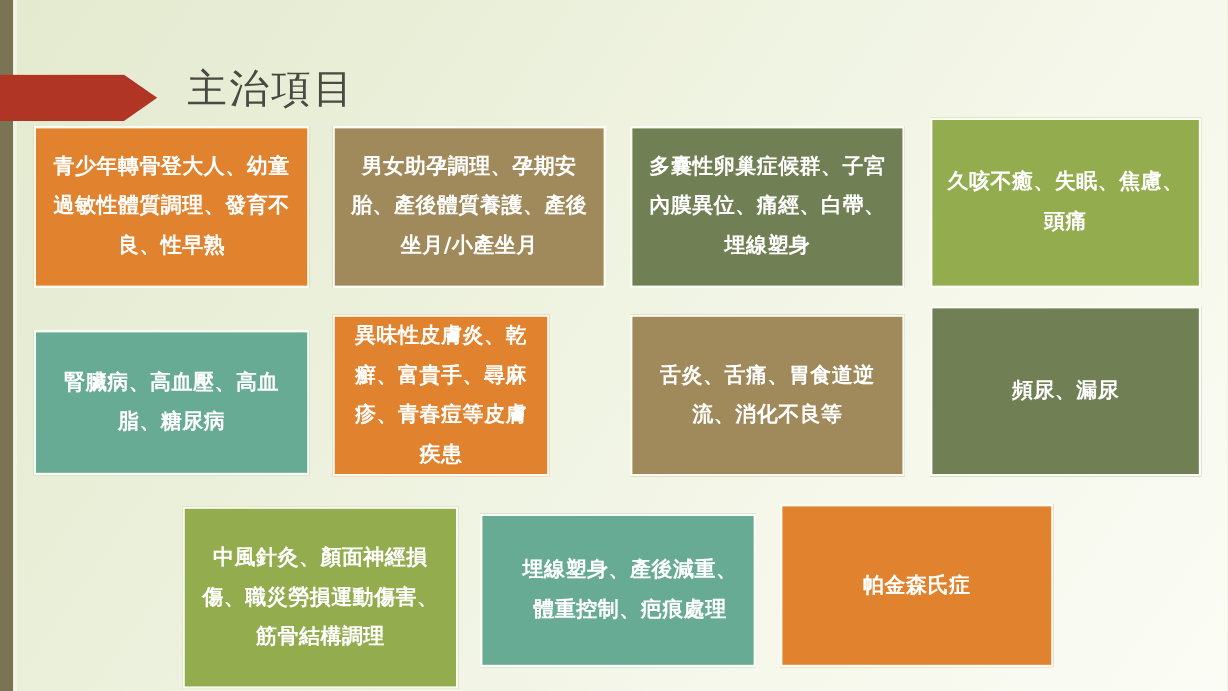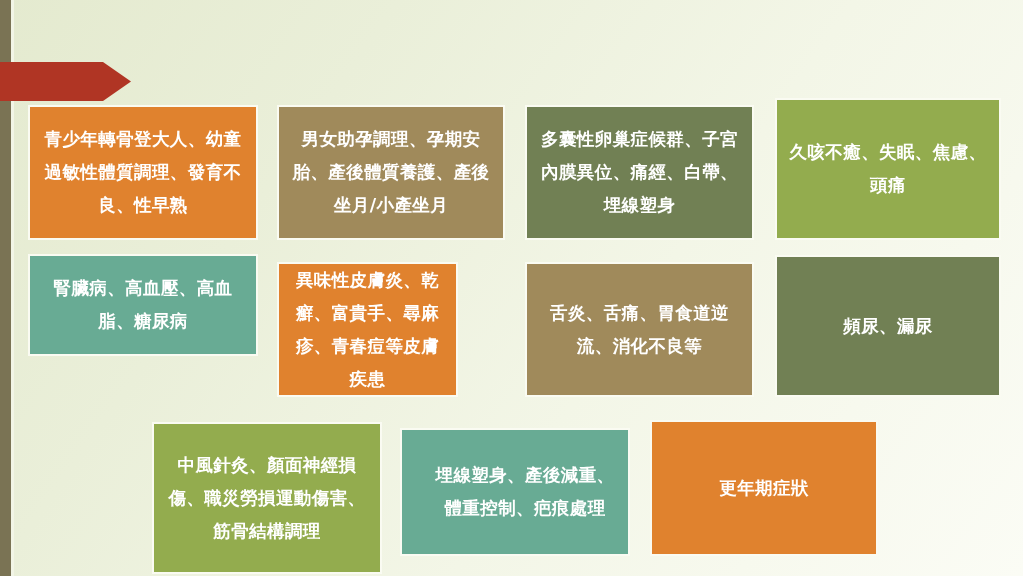--- a/index.html
+++ b/index.html
@@ -69,39 +69,40 @@
   }
   .card-text { display: block; width: 100%; }
 
   
   #card-r1c1 { left: 28px;  top: 105px; width: 230px; height: 135px; background: #e0822e; }
   #card-r1c2 { left: 277px; top: 105px; width: 228px; height: 135px; background: #a08a5b; }
   #card-r1c3 { left: 525px; top: 105px; width: 229px; height: 135px; background: #718054; }
   #card-r1c4 { left: 775px; top: 98px;  width: 226px; height: 142px; background: #93ac4e; justify-content: flex-end; }
 
   
-  #card-r2c1 { left: 28px;  top: 254px; width: 230px; height: 102px; background: #68ab94; }
+  #card-r2c1 { left: 28px;  top: 275px; width: 230px; height: 121px; background: #68ab94; }
   #card-r2c2 { left: 277px; top: 262px; width: 181px; height: 135px; background: #e0822e; }
   #card-r2c3 { left: 525px; top: 262px; width: 229px; height: 135px; background: #a08a5b; }
   #card-r2c4 { left: 775px; top: 255px; width: 226px; height: 142px; background: #718054; }
 
   
   #card-r3c1 { left: 152px; top: 422px; width: 230px; height: 152px; background: #93ac4e; }
   #card-r3c2 { left: 400px; top: 428px; width: 230px; height: 128px; background: #68ab94; padding-left: 28px; }
   #card-r3c3 { left: 650px; top: 420px; width: 228px; height: 136px; background: #e0822e; }
 </style>
 </head>
 <body>
 
 <div id="slide">
 
   <div id="left-stripe"></div>
   <div id="left-stripe-inner"></div>
 
   <div id="title-arrow"></div>
+  <div id="page-title">主治項目</div>
 
   <div class="card" id="card-r1c1" style="background: rgb(224, 130, 46);">
     <span class="card-text">青少年轉骨登大人、幼童過敏性體質調理、發育不良、性早熟</span>
   </div>
   <div class="card" id="card-r1c2" style="background: rgb(160, 138, 91);">
     <span class="card-text">男女助孕調理、孕期安胎、產後體質養護、產後坐月/小產坐月</span>
   </div>
   <div class="card" id="card-r1c3" style="background: rgb(113, 128, 84);">
     <span class="card-text">多囊性卵巢症候群、子宮內膜異位、痛經、白帶、埋線塑身</span>
   </div>
@@ -122,16 +123,16 @@
     <span class="card-text">頻尿、漏尿</span>
   </div>
 
   <div class="card" id="card-r3c1" style="background: rgb(147, 172, 78);">
     <span class="card-text">中風針灸、顏面神經損傷、職災勞損運動傷害、筋骨結構調理</span>
   </div>
   <div class="card" id="card-r3c2" style="background: rgb(104, 171, 148);">
     <span class="card-text">埋線塑身、產後減重、體重控制、疤痕處理</span>
   </div>
   <div class="card" id="card-r3c3" style="background: rgb(224, 130, 46);">
-    <span class="card-text">更年期症狀</span>
+    <span class="card-text">帕金森氏症</span>
   </div>
 
 </div>
 
 </body></html>

